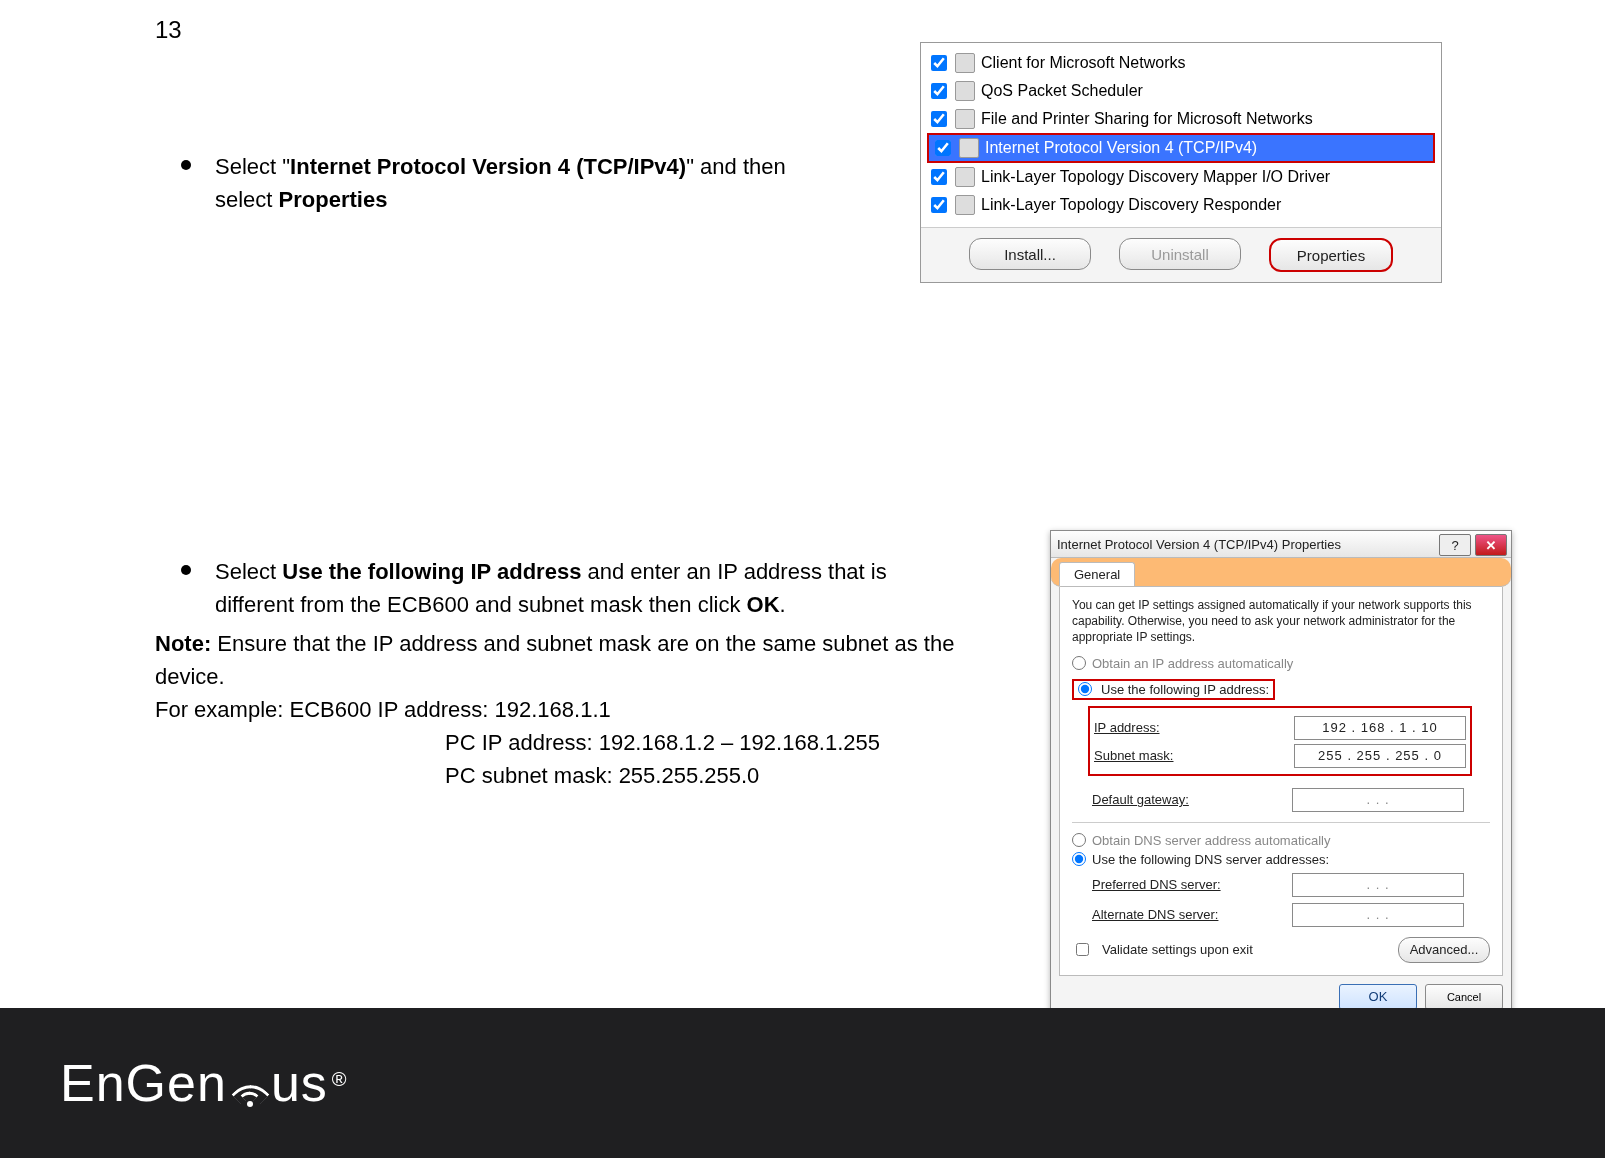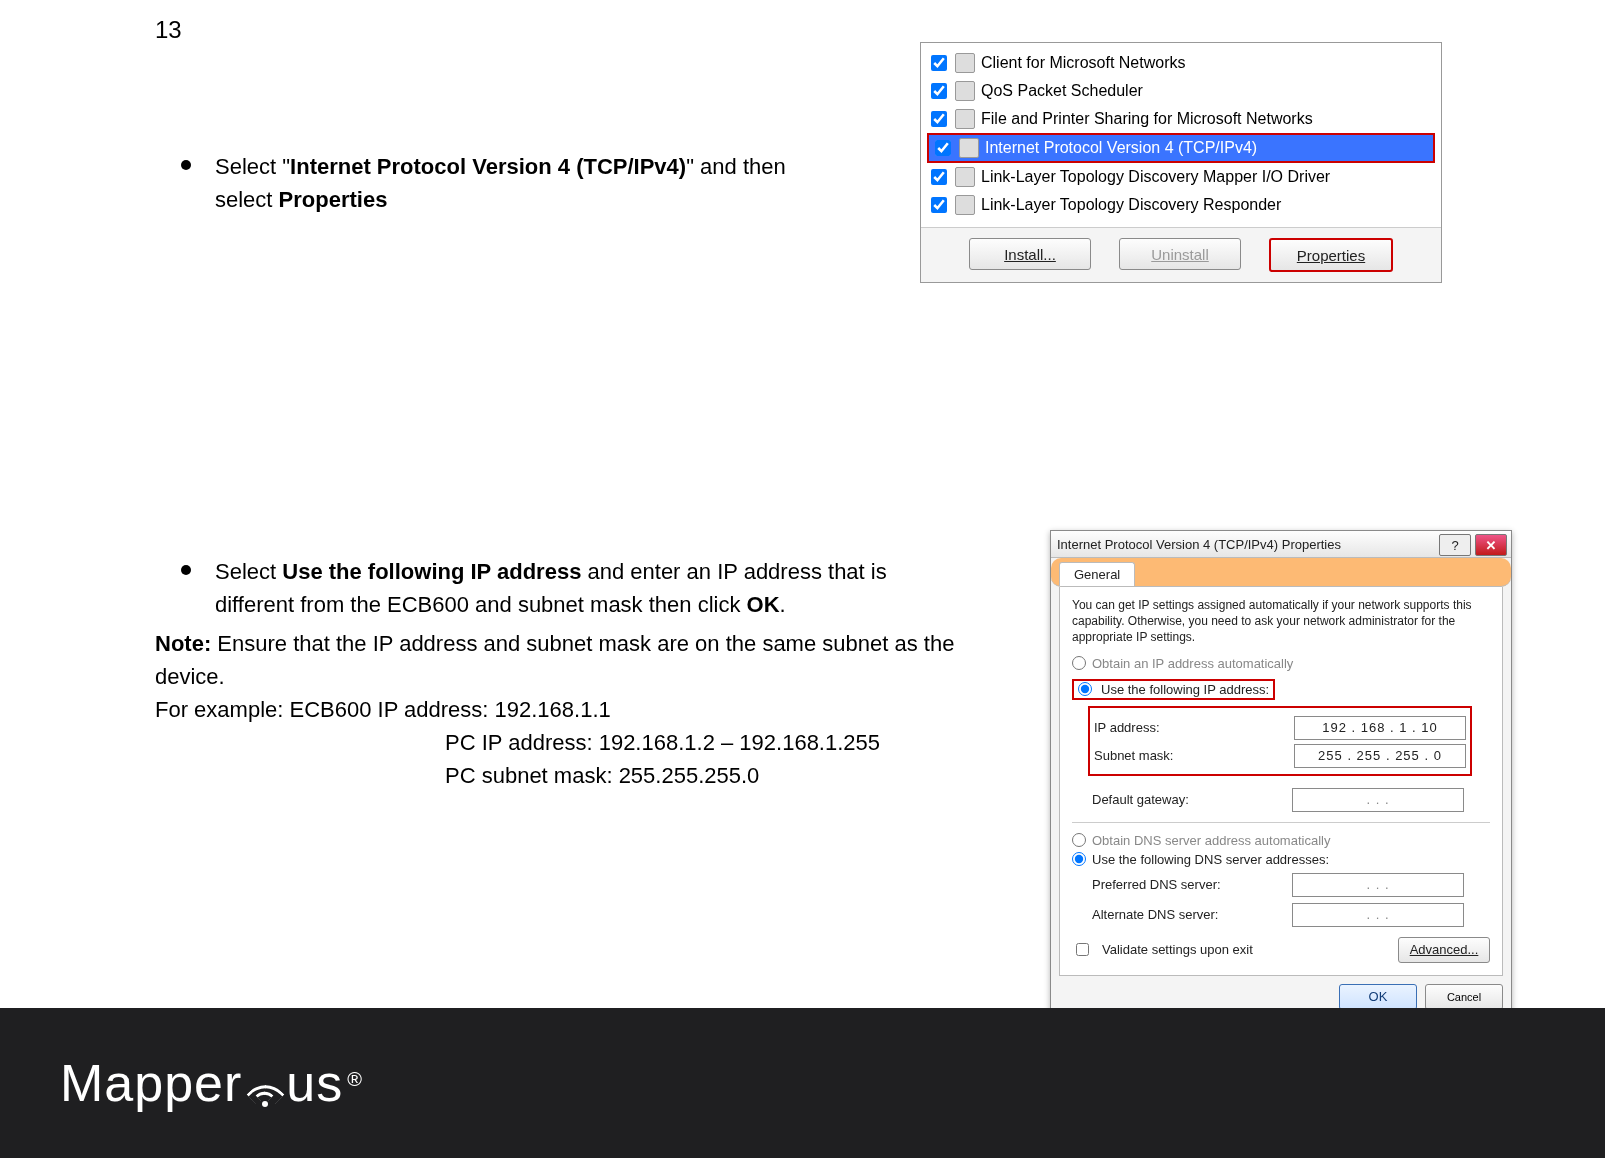--- a/index.html
+++ b/index.html
@@ -14,41 +14,41 @@
   .indent2{margin-left:290px;}
 
   
   .shot1{position:absolute;left:920px;top:42px;width:520px;border:1px solid #999;background:#fff;font-family:Tahoma,Arial,sans-serif;}
   .conn-list{padding:6px 6px 8px 6px;}
   .conn-item{display:flex;align-items:center;height:28px;font-size:16px;}
   .conn-item input{margin:0 8px 0 4px;width:16px;height:16px;}
   .conn-item .icon{width:18px;height:18px;margin-right:6px;background:#ddd;border:1px solid #999;border-radius:2px;}
   .conn-item.sel{background:#3a74ff;color:#fff;border:2px solid #c00;padding:0 2px;height:26px;}
   .shot1-btns{background:#f4f4f4;border-top:1px solid #ccc;padding:10px 10px;display:flex;gap:28px;justify-content:center;}
-  .winbtn{display:inline-flex;align-items:center;justify-content:center;height:30px;min-width:120px;background:linear-gradient(#fdfdfd,#e6e6e6);border:1px solid #8a8a8a;border-radius:3px;font-size:15px;color:#222;text-decoration:underline;}
+  .winbtn{display:inline-flex;align-items:center;justify-content:center;height:30px;min-width:120px;background:linear-gradient(#fdfdfd,#e6e6e6);border:1px solid #8a8a8a;border-radius:12px;font-size:15px;color:#222;}
   .winbtn.disabled{color:#9a9a9a;}
   .winbtn.hl{border:2px solid #c00;}
 
   
   .shot2{position:absolute;left:1050px;top:530px;width:460px;background:#f4f4f4;border:1px solid #8a8a8a;font-family:Tahoma,Arial,sans-serif;font-size:13px;color:#222;box-shadow:0 2px 6px rgba(0,0,0,.3);}
   .titlebar{height:26px;background:linear-gradient(#fefefe,#e6e6e6);border-bottom:1px solid #bbb;display:flex;align-items:center;padding:0 6px;position:relative;}
   .titlebar .ttl{font-size:13px;}
   .titlebar .wbtn{position:absolute;top:3px;width:30px;height:20px;border:1px solid #777;border-radius:2px;display:flex;align-items:center;justify-content:center;font-size:13px;}
   .titlebar .help{right:40px;background:#eee;}
   .titlebar .close{right:4px;background:linear-gradient(#e58,#c21a1a);color:#fff;font-weight:bold;}
   .tabstrip{background:#fdba74;border-bottom:1px solid #bbb;padding:4px 8px 0 8px;border-radius:10px;}
   .tab{display:inline-block;padding:4px 14px;border:1px solid #bbb;border-bottom:none;background:#fff;border-radius:3px 3px 0 0;font-size:13px;}
   .dlgbody{background:#fff;margin:0 8px 8px 8px;border:1px solid #bbb;border-top:none;padding:10px 12px 12px 12px;}
   .desc{font-size:12px;line-height:1.35;margin-bottom:10px;}
   .radio{display:flex;align-items:center;gap:6px;margin:4px 0;font-size:13px;}
   .radio input{margin:0;width:14px;height:14px;}
   .radio.gray{color:#888;}
   .radio.hl{border:2px solid #c00;padding:1px 4px;display:inline-flex;gap:9px;}
   .fieldrow{display:flex;align-items:center;justify-content:flex-start;margin:6px 0 6px 20px;gap:10px;}
-  .fieldrow .lbl{width:190px;font-size:13px;}
+  .fieldrow .lbl{width:190px;font-size:13px;text-decoration:underline;}
   .ipbox{width:170px;height:22px;border:1px solid #8a8a8a;background:#fff;display:flex;align-items:center;justify-content:center;font-size:13px;letter-spacing:1px;}
   .ipbox.gray{color:#888;}
   .ipset{border:2px solid #c00;padding:4px 4px 2px 4px;margin:2px 0 6px 16px;display:inline-block;}
   .ipset .fieldrow{margin:4px 0;}
   .divider{height:1px;background:#ccc;margin:10px 0;}
   .chkrow{display:flex;align-items:center;justify-content:space-between;margin-top:10px;}
   .chkrow .left{display:flex;align-items:center;gap:10px;font-size:13px;}
   .dlgfoot{display:flex;justify-content:flex-end;gap:8px;padding:0 8px 10px 0;}
   .okbtn{min-width:78px;height:26px;border:1px solid #3a6fb5;border-radius:3px;background:linear-gradient(#eaf3ff,#cfe3ff);color:#123d78;font-size:13px;}
   .cancelbtn{min-width:78px;height:26px;border:1px solid #8a8a8a;border-radius:3px;background:linear-gradient(#fdfdfd,#e6e6e6);font-size:11px;}
@@ -201,21 +201,21 @@
       </div>
     </div>
     <div class="dlgfoot">
       <button class="okbtn">OK</button>
       <button class="cancelbtn">Cancel</button>
     </div>
   </div>
 
   <div class="footer">
     <div class="brand">
-      <span>Mapper</span>
+      <span>EnGen</span>
       <span class="wifi">
           <span class="dot"></span>
         </span>
       <span>us</span>
       <span class="reg">®</span>
     </div>
   </div>
 
 </div>
 

